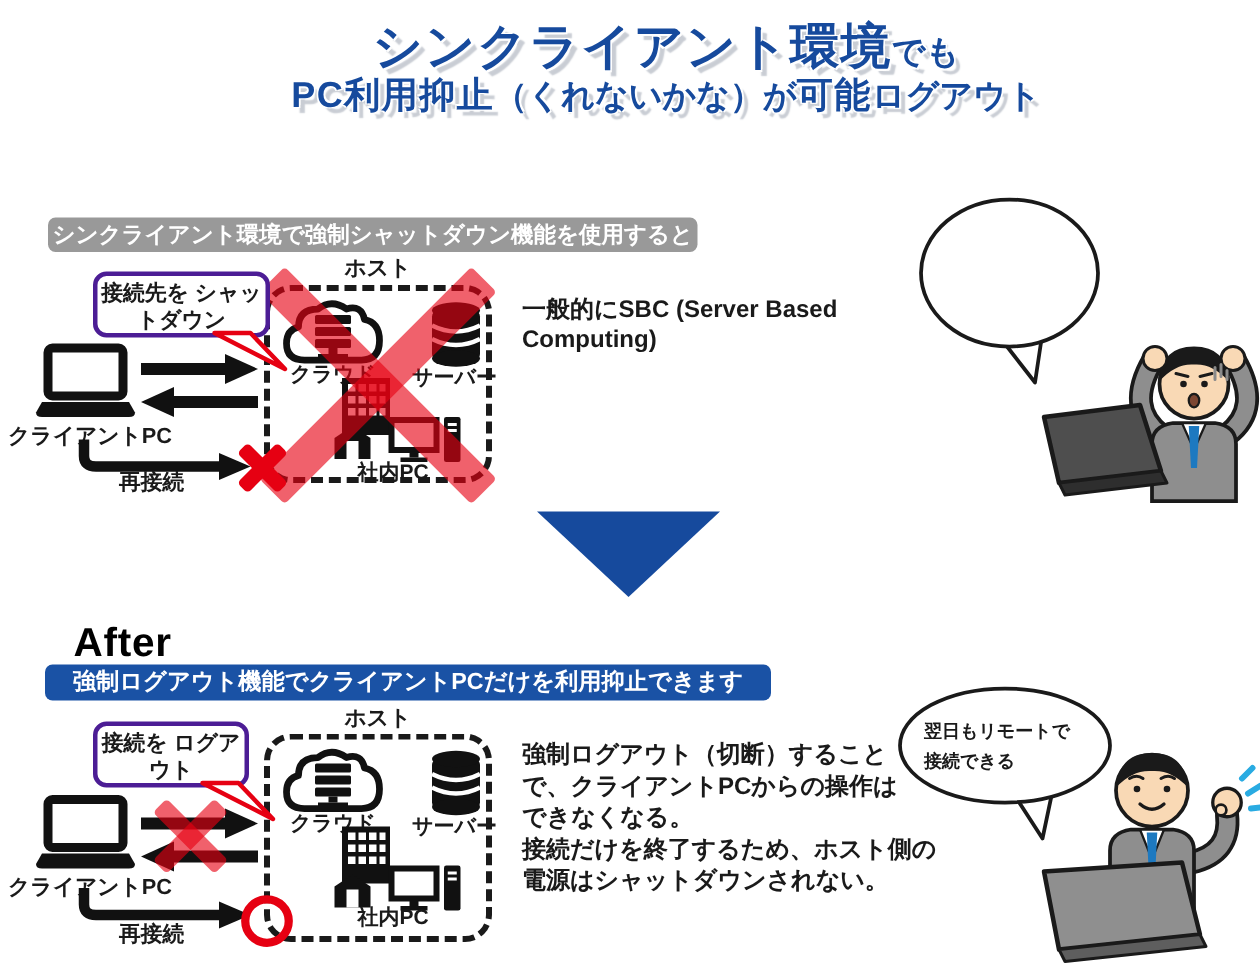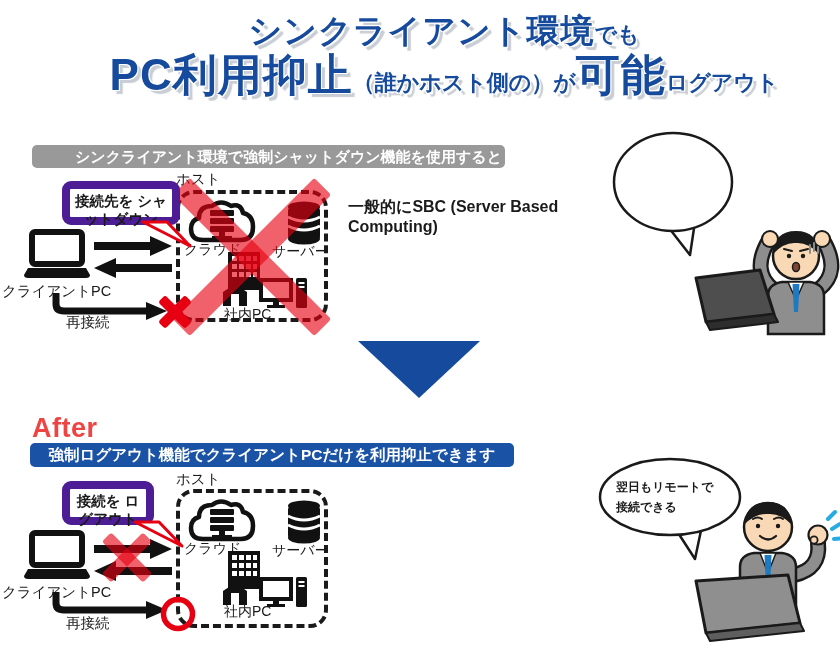--- a/index.html
+++ b/index.html
@@ -6,37 +6,37 @@
   .stage{
     position:relative;width:840px;height:650px;background:#fff;overflow:hidden;
     font-family:"Liberation Sans","DejaVu Sans",sans-serif;color:#1a1a1a;
   }
   .abs{position:absolute;}
   .pre{white-space:pre-line;}
 
   
   .title{left:0;top:12px;width:840px;text-align:center;color:#164a9d;font-weight:bold;line-height:1.15;margin-left:24px;}
   .title .t-big{font-size:33px;letter-spacing:1px;}
-  .title .t-big2{font-size:44px;letter-spacing:1px;}
+  .title .t-big2{font-size:24px;letter-spacing:1px;}
   .title .t-small{font-size:22px;}
   .title span{text-shadow:-1px -1px 0 #fff,1px -1px 0 #fff,-1px 1px 0 #fff,1px 1px 0 #fff,4px 4px 1px #c9cdd4;}
 
   
   .sec-label{font-size:27px;font-weight:bold;letter-spacing:0.5px;}
   .sec-label.before{left:44px;top:116px;color:#999;}
-  .sec-label.after{left:32px;top:413px;color:#ef4444;}
+  .sec-label.after{left:49px;top:413px;color:#000000;}
   .bar{color:#fff;font-weight:bold;text-align:center;border-radius:5px;}
-  .bar.gray{left:32px;top:145px;width:433px;height:23px;line-height:23px;font-size:15px;background:#999;padding-left:40px;}
+  .bar.gray{left:32px;top:145px;width:433px;height:23px;line-height:23px;font-size:15px;background:#999;}
   .bar.blue{left:30px;top:443px;width:484px;height:24px;line-height:24px;font-size:15.5px;background:#1a52a5;}
 
   
   .hostbox{border:4px dashed #1a1a1a;border-radius:18px;box-sizing:border-box;background:transparent;}
-  .dlabel{font-weight:normal;font-size:14px;line-height:1.1;}
+  .dlabel{font-weight:bold;font-size:14px;text-align:center;line-height:1.1;}
   .dlabel.big{font-size:14.5px;}
-  .callout{box-sizing:border-box;border:8px solid #4c1d95;border-radius:9px;background:#fff;
+  .callout{box-sizing:border-box;border:3px solid #4c1d95;border-radius:9px;background:#fff;
            font-size:14.5px;font-weight:bold;text-align:center;line-height:18px;padding-top:3px;z-index:6;}
   .cross{z-index:5;pointer-events:none;}
   .cross::before,.cross::after{content:"";position:absolute;left:0;top:50%;width:100%;height:var(--t,10px);
     margin-top:calc(var(--t,10px) / -2);background:var(--c,rgba(230,0,18,.62));border-radius:3px;}
   .cross::before{transform:rotate(45deg);}
   .cross::after{transform:rotate(-45deg);}
   .desc{font-size:16px;font-weight:bold;line-height:19.5px;}
   .desc .note{font-size:16px;}
   .desc-after{font-size:16px;font-weight:bold;line-height:21px;}
   .bubble-text{font-weight:bold;z-index:4;}
@@ -46,21 +46,21 @@
 </head>
 <body>
 
 <div class="stage">
 
   <div class="abs title">
     <div>
       <span class="t-big">シンクライアント環境</span><span class="t-small">でも</span>
     </div>
     <div>
-      <span class="t-big2">PC利用抑止</span><span class="t-small">（誰かホスト側の）が</span><span class="t-big2">可能</span><span class="t-small">ログアウト</span>
+      <span class="t-big2">PC利用抑止</span><span class="t-small">（くれないかな）が</span><span class="t-big2">可能</span><span class="t-small">ログアウト</span>
     </div>
   </div>
 
   <div class="abs bar gray">シンクライアント環境で強制シャットダウン機能を使用すると</div>
 
   <svg class="abs" style="left:24px;top:230px;" width="66" height="50" viewBox="0 0 66 50">
     <rect x="8" y="2" width="50" height="32" rx="3" fill="#fff" stroke="#111" stroke-width="6"></rect>
     <path d="M4,38 H62 L66,45 Q66,48 62,48 H4 Q0,48 0,45 Z" fill="#111"></path>
   </svg>
   <div class="abs dlabel big" style="left:2px;top:284px;width:116px;">クライアントPC</div>
@@ -183,21 +183,21 @@
   <svg class="abs" style="left:94px;top:539px;" width="78" height="20" viewBox="0 0 78 20">
     <rect x="0" y="6" width="58" height="8" fill="#111"></rect>
       <polygon points="56,0 78,10 56,20" fill="#111"></polygon>
   </svg>
   <svg class="abs" style="left:94px;top:561px;" width="78" height="20" viewBox="0 0 78 20">
     <rect x="20" y="6" width="58" height="8" fill="#111"></rect>
       <polygon points="22,0 0,10 22,20" fill="#111"></polygon>
   </svg>
   <div class="abs cross" style="left:98px;top:528px;width:58px;height:58px;--t:13px;"></div>
 
-  <div class="abs callout" style="left:62px;top:481px;width:92px;height:44px;">接続を
+  <div class="abs callout" style="left:62px;top:481px;width:104px;height:44px;">接続を
 ログアウト</div>
   <svg class="abs" style="left:134px;top:521px;z-index:6;" width="52" height="28" viewBox="0 0 52 28">
     <polygon points="1,1 48,25 25,1" fill="#fff" stroke="#e60012" stroke-width="3" stroke-linejoin="round"></polygon>
   </svg>
 
   <div class="abs dlabel big" style="left:176px;top:472px;width:152px;">ホスト</div>
   <div class="abs hostbox" style="left:176px;top:489px;width:152px;height:139px;"></div>
 
   <svg class="abs" style="left:186px;top:496px;" width="72" height="48" viewBox="0 0 72 48">
     <path d="M17,43 Q5,43 5,32 Q5,23 13,21 Q13,9 26,9 Q35,2 45,9 Q55,6 57,16 Q67,18 67,30 Q67,43 55,43 Z" fill="#fff" stroke="#111" stroke-width="4.5" stroke-linejoin="round"></path>
@@ -247,20 +247,25 @@
 
   <svg class="abs" style="left:46px;top:592px;" width="128" height="28" viewBox="0 0 128 28">
     <path d="M10,0 V11 Q10,18 18,18 H102" fill="none" stroke="#111" stroke-width="7"></path>
     <polygon points="100,9 100,27 121,18" fill="#111"></polygon>
   </svg>
   <svg class="abs" style="left:159px;top:595px;z-index:6;" width="38" height="38" viewBox="0 0 38 38">
     <circle cx="19" cy="19" r="14.5" fill="none" stroke="#e60012" stroke-width="5.5"></circle>
   </svg>
   <div class="abs dlabel big" style="left:66px;top:616px;width:70px;">再接続</div>
 
+  <div class="abs desc-after pre" style="left:348px;top:493px;width:295px;">強制ログアウト（切断）すること
+で、クライアントPCからの操作は
+できなくなる。
+接続だけを終了するため、ホスト側の
+電源はシャットダウンされない。</div>
 
   <svg class="abs" style="left:597px;top:457px;" width="150" height="106" viewBox="0 0 150 106">
     <polygon points="76,68 98,102 106,64" fill="#fff" stroke="#1a1a1a" stroke-width="2.5" stroke-linejoin="round"></polygon>
     <ellipse cx="73" cy="40" rx="70" ry="38" fill="#fff" stroke="#1a1a1a" stroke-width="2.5"></ellipse>
   </svg>
   <div class="abs bubble-text pre" style="left:616px;top:477px;font-size:12px;line-height:20px;">翌日もリモートで
 接続できる</div>
 
   <svg class="abs" style="left:648px;top:483px;" width="195" height="165" viewBox="0 0 195 165">
     <path d="M146,92 Q173,86 170,60" stroke="#1a1a1a" stroke-width="16" fill="none" stroke-linecap="round"></path>

